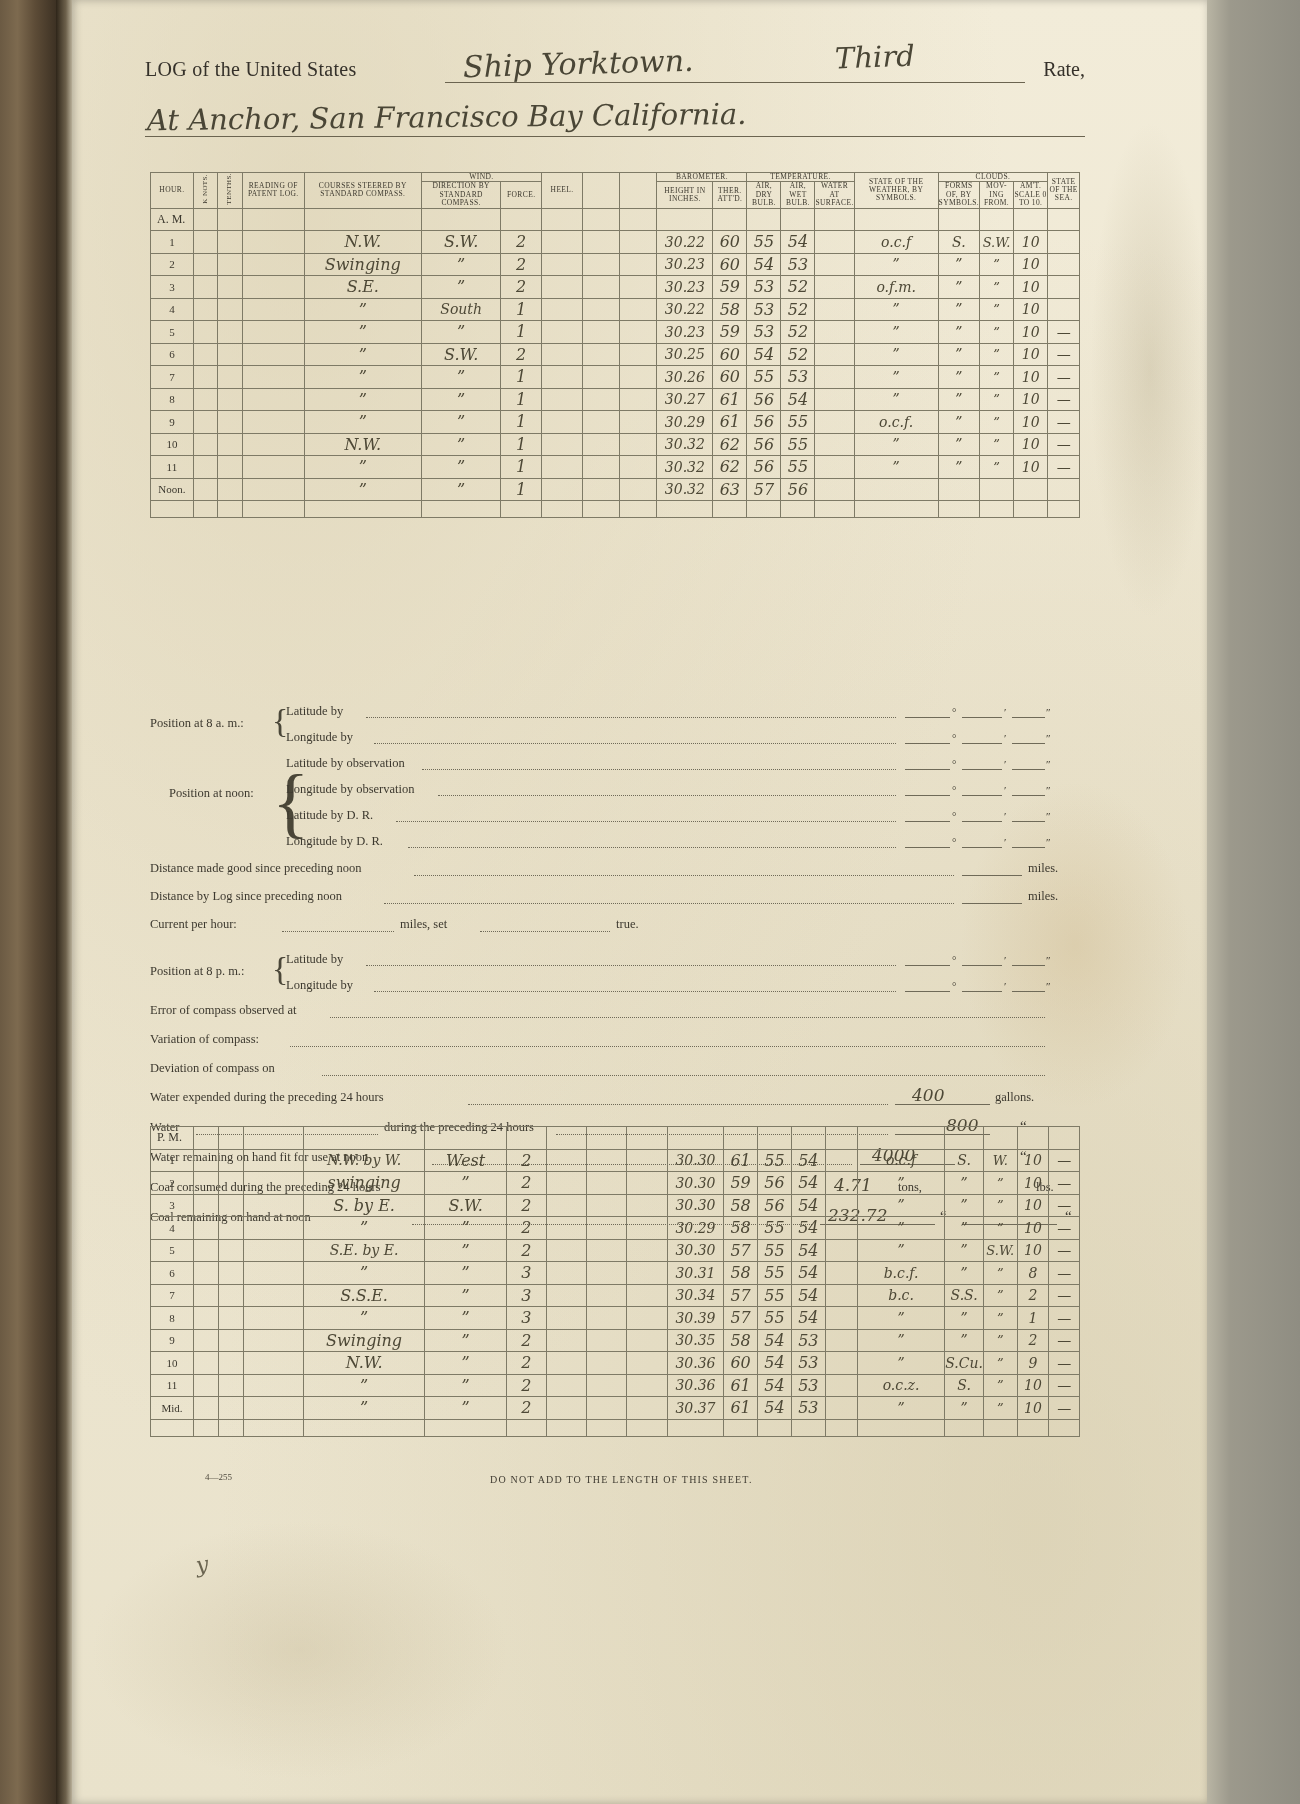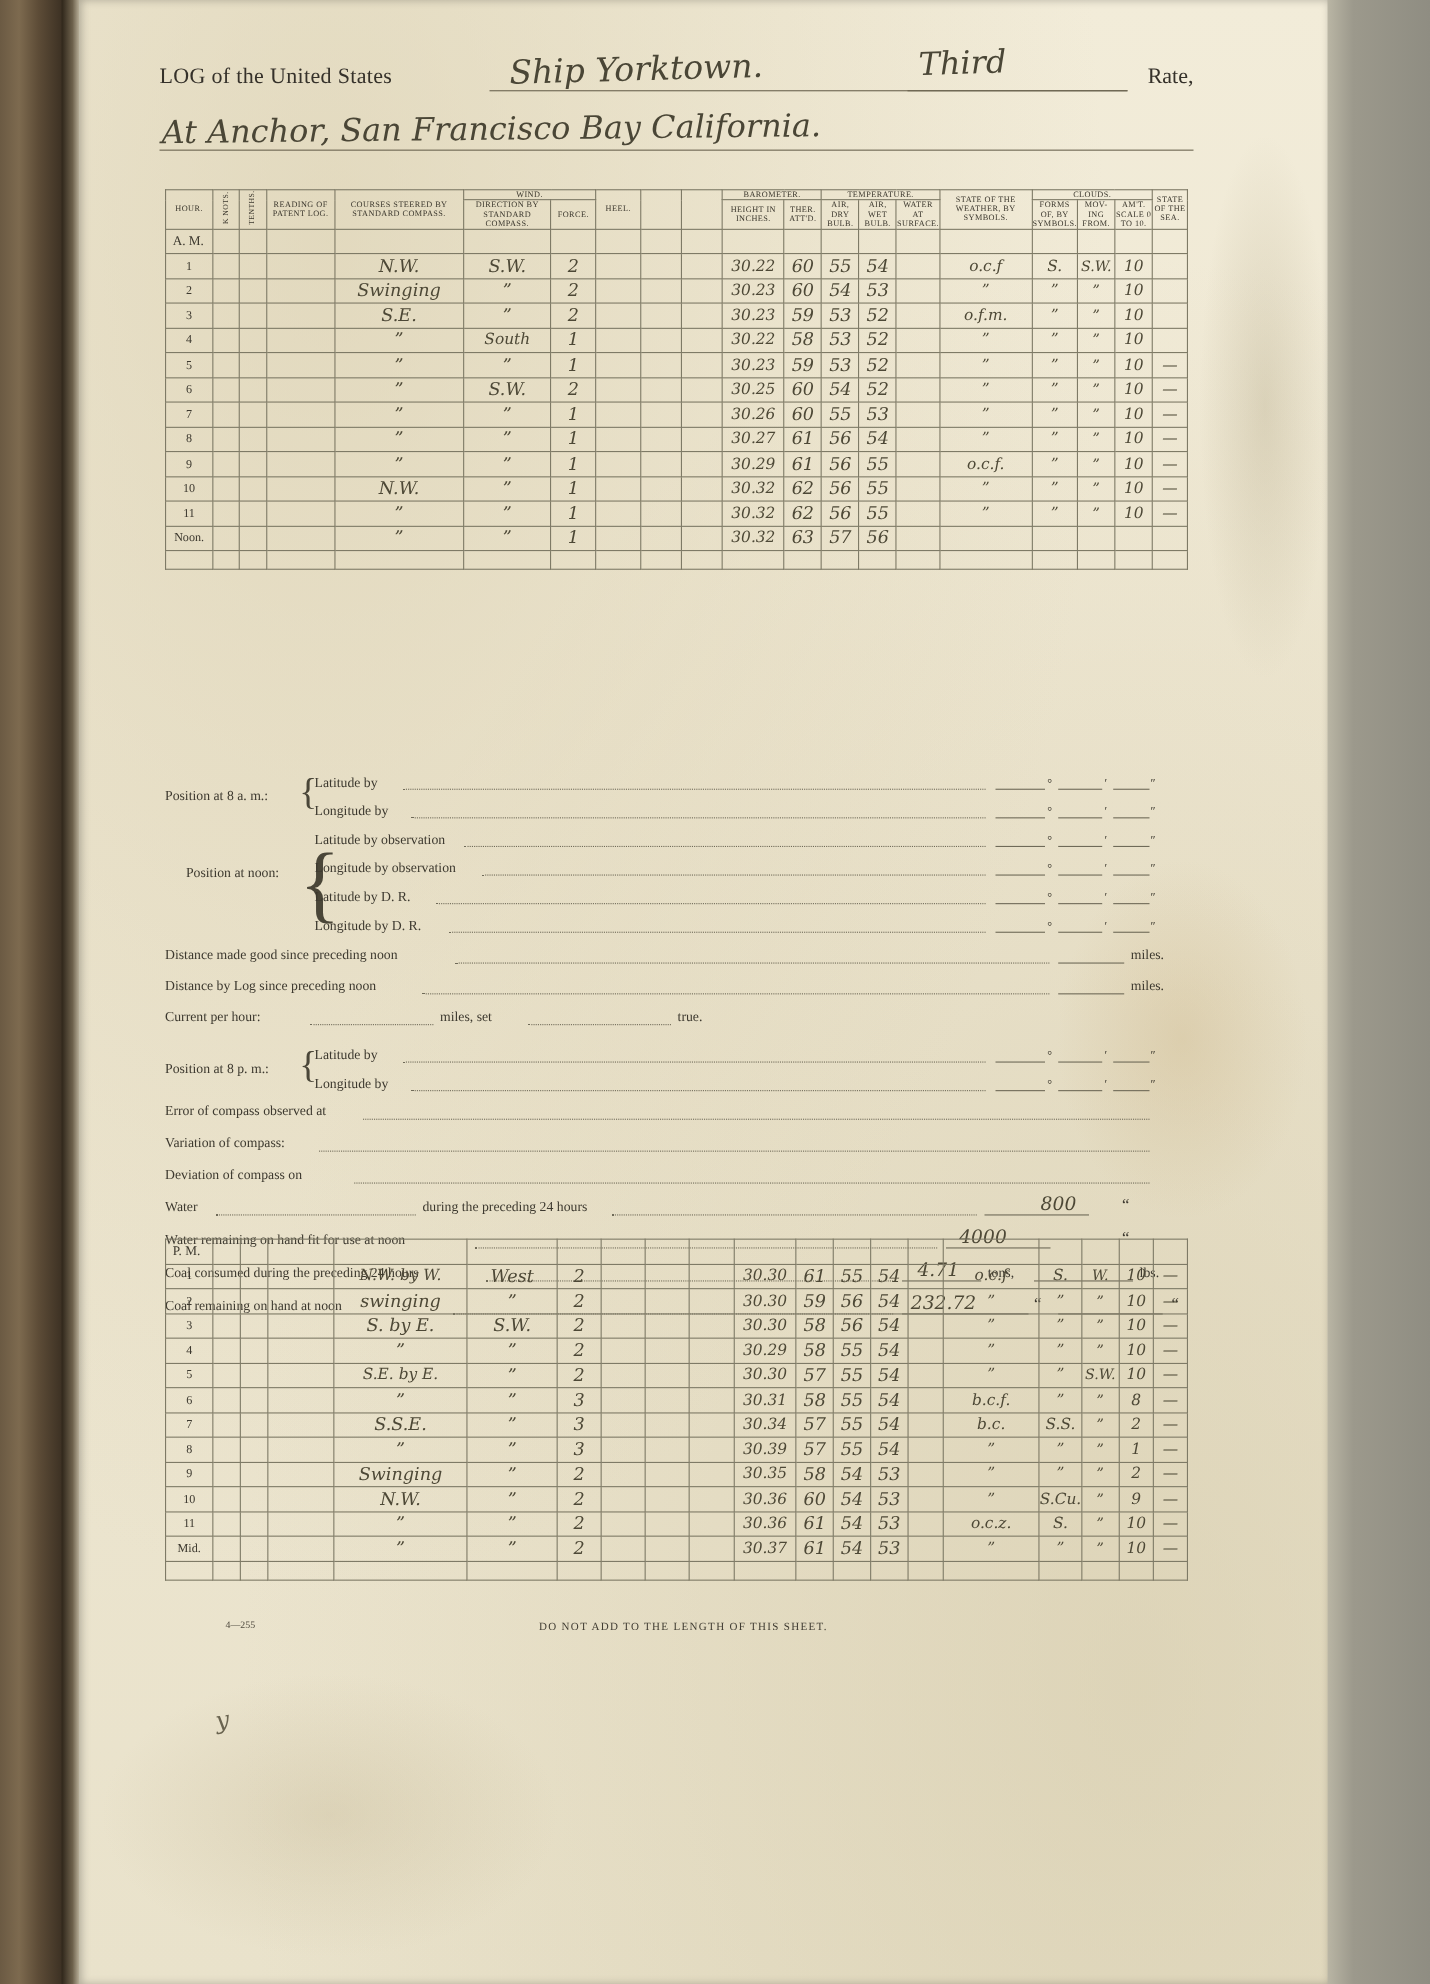--- a/index.html
+++ b/index.html
@@ -705,20 +705,27 @@
     </div>
     <div class="frow" style="height:29px;">
       <div class="flabel">Variation of compass:</div>
       <div class="fdots" style="left:140px; top:17px; width:755px;"></div>
     </div>
     <div class="frow" style="height:29px;">
       <div class="flabel">Deviation of compass on</div>
       <div class="fdots" style="left:172px; top:17px; width:723px;"></div>
     </div>
 
+    <div class="frow" style="height:30px;">
+      <div class="flabel">Water expended during the preceding 24 hours</div>
+      <div class="fdots" style="left:318px; top:17px; width:420px;"></div>
+      <div class="fline" style="left:745px; top:17px; width:95px;"></div>
+      <div class="val" style="left:762px;">400</div>
+      <div class="flabel" style="left:845px;">gallons.</div>
+    </div>
 
     <div class="frow" style="height:30px;">
       <div class="flabel">Water</div>
       <div class="fdots" style="left:46px; top:17px; width:182px;"></div>
       <div class="flabel" style="left:234px;">during the preceding 24 hours</div>
       <div class="fdots" style="left:406px; top:17px; width:332px;"></div>
       <div class="fline" style="left:745px; top:17px; width:95px;"></div>
       <div class="val" style="left:760px;margin-left:36px;">800</div>
       <div class="flabel" style="left:870px; top:1px; font-size:15px;">“</div>
     </div>

